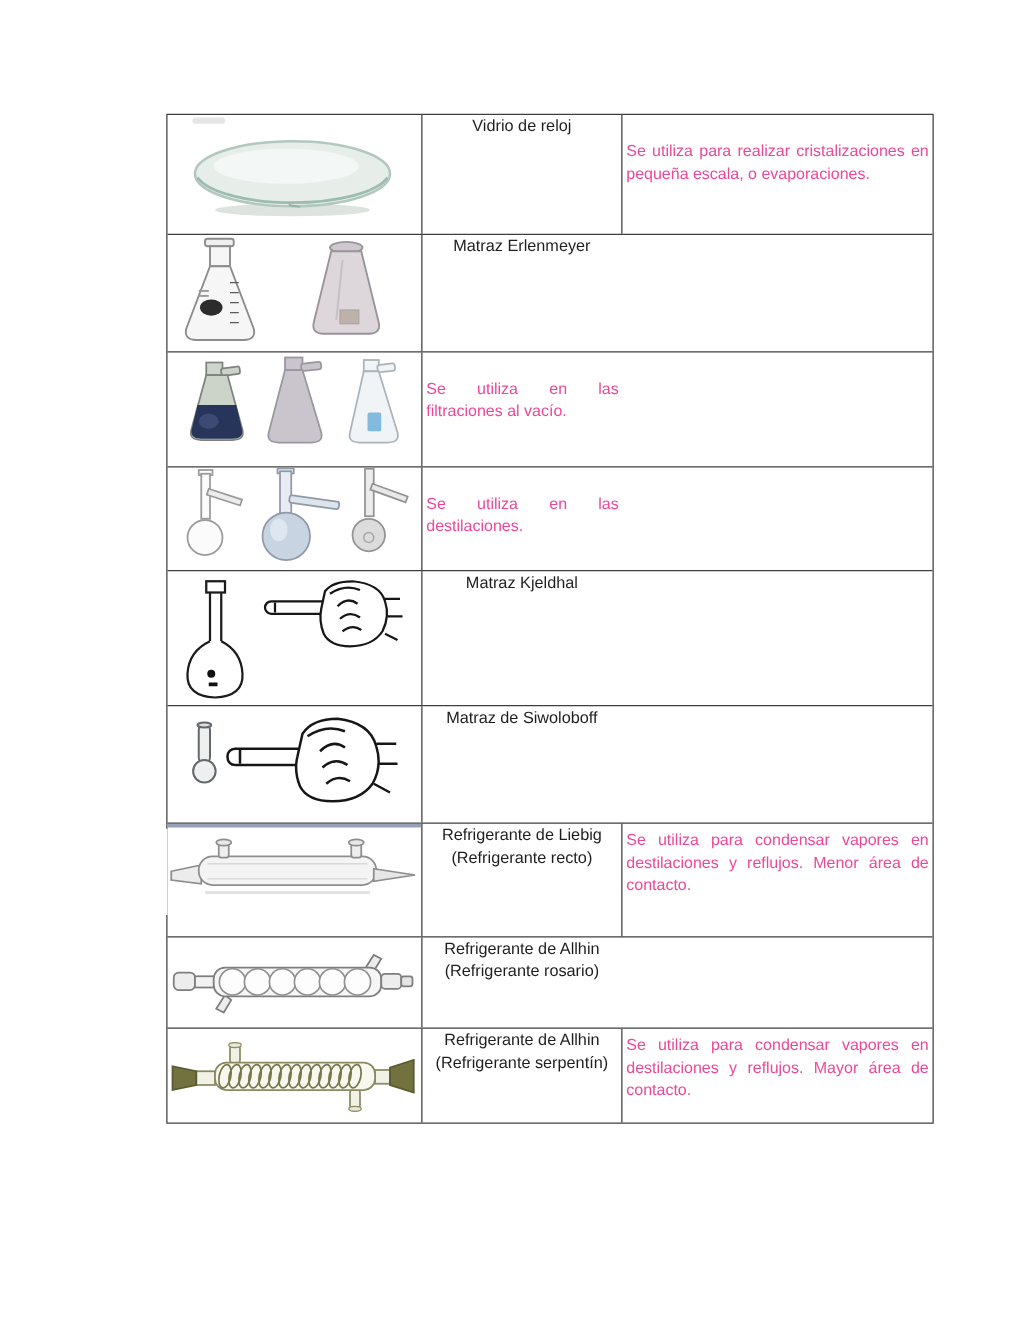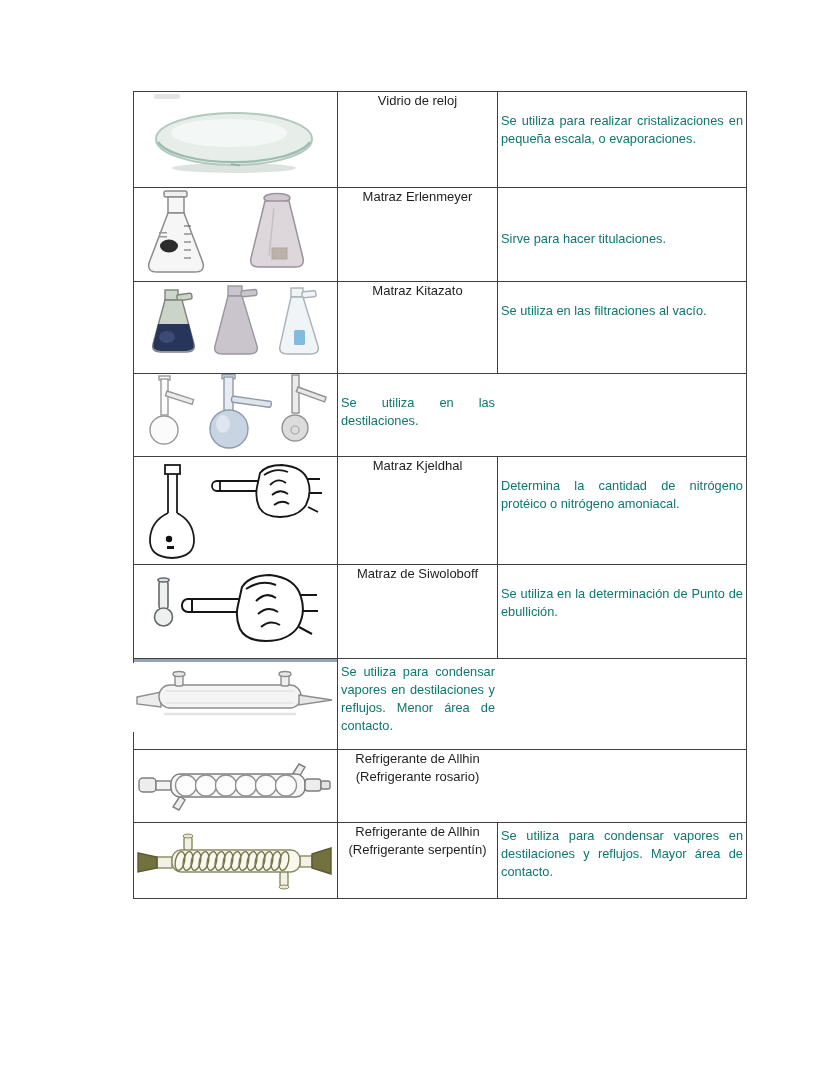--- a/index.html
+++ b/index.html
@@ -7,21 +7,21 @@
   .page{position:relative;width:828px;height:1071px;background:#ffffff;overflow:hidden;}
   .eq-table{position:absolute;left:133px;top:91px;width:614px;box-sizing:border-box;
             border:1.5px solid #3f3f3f;background:#fff;}
   .row{display:grid;grid-template-columns:203px 160px 248px;position:relative;}
   .row + .row{border-top:1.5px solid #3f3f3f;}
   .cell{position:relative;box-sizing:border-box;overflow:hidden;}
   .cell + .cell{border-left:1.5px solid #3f3f3f;}
   .img-cell svg{display:block;width:100%;height:100%;}
   .name-cell{display:flex;align-items:flex-start;justify-content:center;text-align:center;
              font-size:13px;line-height:18px;color:#1e1e1e;padding:0 5px;}
-  .desc-cell{font-size:12.8px;line-height:18px;color:#0f766e;text-align:justify;
+  .desc-cell{font-size:12.8px;line-height:18px;color:#ec4899;text-align:justify;
              padding:2px 2px 2px 3px;}
   .pad-mid{padding-top:20px;}
   .pad-center{padding-top:42px;}
   .pad-small{padding-top:4px;}
   
   .row-liebig .img-cell::before{content:"";position:absolute;left:0;top:0;width:100%;height:3px;
                                 background:#96a3b7;z-index:2;}
   
   .left-gap{position:absolute;left:-1.6px;top:571px;width:1.8px;height:69px;background:#ffffff;z-index:5;}
 </style>
@@ -64,21 +64,20 @@
             <ellipse cx="143" cy="10" rx="13" ry="4.5" fill="#cfc9cf"></ellipse>
             <path d="M131,13 L117,70 Q115,79 125,79 L161,79 Q171,79 169,70 L155,13 Z"></path>
           </g>
           <path d="M140,20 L135,68" stroke="#c5bfc5" stroke-width="1.5" fill="none"></path>
           <rect x="138" y="60" width="15" height="11" fill="#b5aa9d" opacity="0.8" stroke="#a59a8e"></rect>
         </svg>
       </div>
       <div class="cell name-cell">
         <span>Matraz Erlenmeyer</span>
       </div>
-      <div class="cell desc-cell pad-center">Sirve para hacer titulaciones.</div>
     </div>
 
     <div class="row" style="height:91px">
       <div class="cell img-cell">
         <svg viewBox="0 0 203 91" role="img" aria-label="three-kitazato-flasks-photo">
           <g stroke="#7d847d" stroke-width="1.4" fill="#ccd4c9">
             <rect x="31" y="8" width="13" height="10" fill="#cdd5cc"></rect>
             <rect x="43" y="13" width="15" height="6" rx="2" transform="rotate(-8 43 16)"></rect>
             <path d="M31,18 L19,62 Q17,70 27,70 L52,70 Q62,70 60,62 L48,18 Z"></path>
           </g>
@@ -89,23 +88,20 @@
             <rect x="107" y="9" width="16" height="6" rx="2" transform="rotate(-6 107 12)"></rect>
             <path d="M94,14 L81,64 Q79,72 89,72 L115,72 Q125,72 123,64 L108,14 Z"></path>
           </g>
           <g stroke="#aab3ba" stroke-width="1.4" fill="#f1f4f6">
             <rect x="157" y="6" width="12" height="9"></rect>
             <rect x="168" y="10" width="14" height="6" rx="2" transform="rotate(-6 168 13)"></rect>
             <path d="M157,15 L146,64 Q144,72 154,72 L176,72 Q186,72 184,64 L169,15 Z"></path>
           </g>
           <rect x="160" y="48" width="11" height="15" rx="1.5" fill="#6fb0d9" opacity="0.85"></rect>
         </svg>
-      </div>
-      <div class="cell name-cell">
-        <span>Matraz Kitazato</span>
       </div>
       <div class="cell desc-cell pad-mid">Se utiliza en las filtraciones al vacío.</div>
     </div>
 
     <div class="row" style="height:82px">
       <div class="cell img-cell">
         <svg viewBox="0 0 203 82" role="img" aria-label="three-distillation-flasks-photo">
           <g stroke="#9a9a9a" stroke-width="1.4" fill="#fbfbfb">
             <rect x="25" y="2" width="11" height="4"></rect>
             <rect x="27" y="5" width="7" height="36"></rect>
@@ -146,21 +142,20 @@
             <path d="M48,10 Q54,2 70,2 Q92,4 96,18 Q100,30 94,42 Q86,54 68,54 Q52,54 47,44 Q43,34 45,24 Z"></path>
             <path d="M58,22 q8,-8 16,-2 M60,32 q8,-7 16,-1 M62,42 q8,-6 15,-1" fill="none"></path>
             <path d="M52,12 q12,-8 24,-3" fill="none"></path>
             <path d="M96,16 h12 M98,30 h12 M96,44 l10,5" fill="none"></path>
           </g>
         </svg>
       </div>
       <div class="cell name-cell">
         <span>Matraz Kjeldhal</span>
       </div>
-      <div class="cell desc-cell pad-mid">Determina la cantidad de nitrógeno protéico o nitrógeno amoniacal.</div>
     </div>
 
     <div class="row" style="height:93px">
       <div class="cell img-cell">
         <svg viewBox="0 0 203 93" role="img" aria-label="siwoloboff-tube-drawing-with-pointing-hand">
           <g stroke="#63686b" stroke-width="1.6" fill="#eef0f0">
             <rect x="25" y="15" width="9" height="30" rx="4"></rect>
             <circle cx="29.5" cy="52" r="9"></circle>
             <ellipse cx="29.5" cy="15" rx="5.5" ry="2" fill="#dfe2e2"></ellipse>
           </g>
@@ -170,39 +165,41 @@
             <path d="M60,14 Q68,2 88,2 Q114,5 119,24 Q124,40 116,54 Q106,68 84,68 Q64,68 58,56 Q53,44 56,32 Z"></path>
             <path d="M74,28 q10,-10 20,-3 M76,41 q10,-9 20,-2 M79,54 q9,-8 19,-2" fill="none"></path>
             <path d="M64,16 q15,-10 30,-4" fill="none"></path>
             <path d="M119,22 h16 M121,38 h15 M117,54 l13,7" fill="none"></path>
           </g>
         </svg>
       </div>
       <div class="cell name-cell">
         <span>Matraz de Siwoloboff</span>
       </div>
-      <div class="cell desc-cell pad-mid">Se utiliza en la determinación de Punto de ebullición.</div>
     </div>
 
     <div class="row row-liebig" style="height:90px">
       <div class="cell img-cell">
         <svg viewBox="0 0 203 90" role="img" aria-label="liebig-straight-condenser-drawing">
           <g stroke="#8d8d8d" stroke-width="1.4">
             <path d="M3,38 L27,33 L27,48 L3,45 Z" fill="#ececec"></path>
             <rect x="25" y="26" width="142" height="23" rx="11" fill="#f4f4f4"></rect>
             <rect x="41" y="15" width="8" height="12" rx="2" fill="#eeeeee"></rect>
             <rect x="147" y="15" width="8" height="12" rx="2" fill="#eeeeee"></rect>
             <ellipse cx="45" cy="15" rx="6" ry="2.5" fill="#e8e8e8"></ellipse>
             <ellipse cx="151" cy="15" rx="6" ry="2.5" fill="#e8e8e8"></ellipse>
             <path d="M165,36 L198,41 L165,46 Z" fill="#e6e6e6"></path>
           </g>
           <path d="M32,32 H160" stroke="#d8d8d8" stroke-width="1.2" fill="none"></path>
           <path d="M32,44 H160" stroke="#dcdcdc" stroke-width="1.2" fill="none"></path>
           <path d="M30,55 H162" stroke="#e3e3e3" stroke-width="2.5" fill="none"></path>
         </svg>
+      </div>
+      <div class="cell name-cell">
+        <span>Refrigerante de Liebig (Refrigerante recto)</span>
       </div>
       <div class="cell desc-cell pad-small">Se utiliza para condensar vapores en destilaciones y reflujos. Menor área de contacto.</div>
     </div>
 
     <div class="row" style="height:72px">
       <div class="cell img-cell">
         <svg viewBox="0 0 203 72" role="img" aria-label="allihn-bulb-condenser-drawing">
           <g stroke="#7e7e7e" stroke-width="1.4">
             <rect x="5" y="28" width="17" height="14" rx="4" fill="#ededed"></rect>
             <rect x="22" y="31" width="15" height="9" fill="#f2f2f2"></rect>

